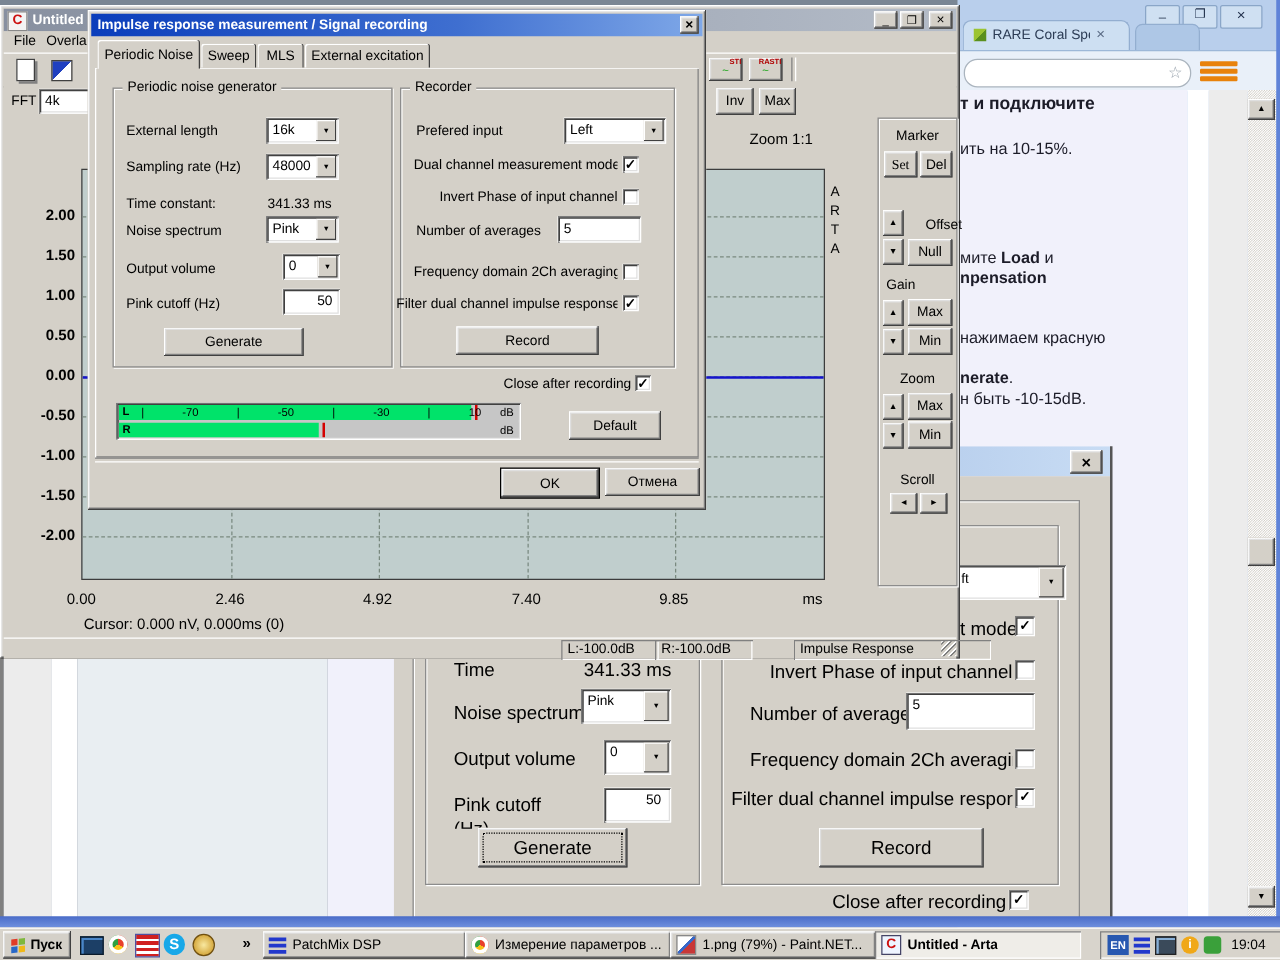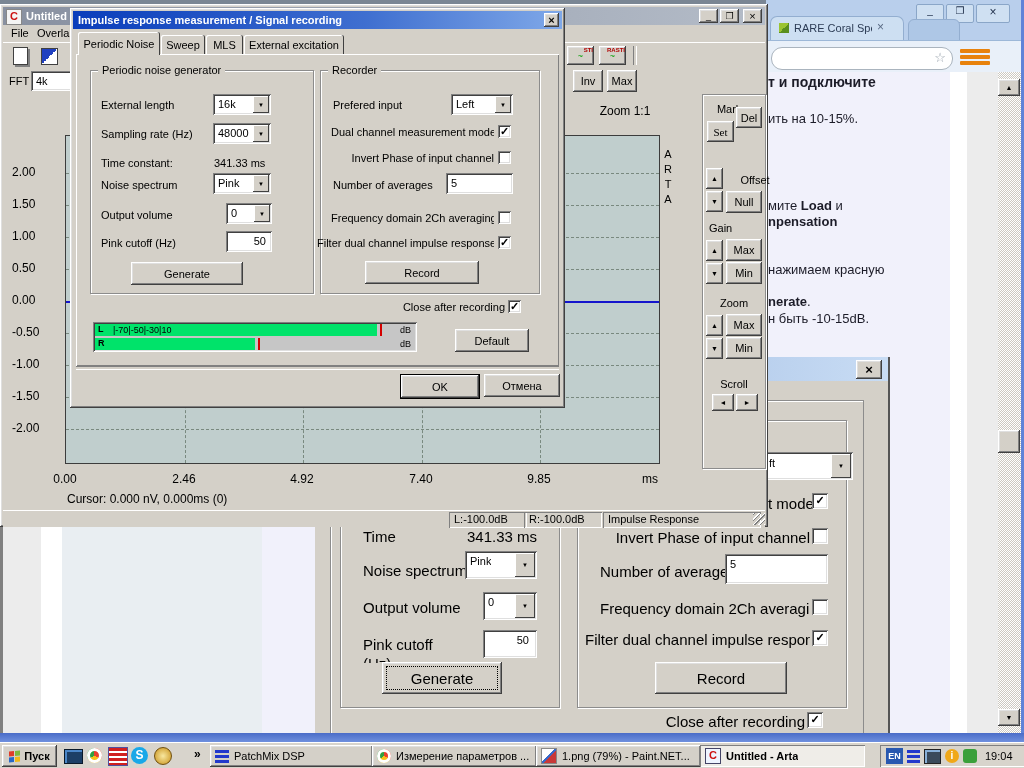--- a/index.html
+++ b/index.html
@@ -19,27 +19,27 @@
   .dd .val{position:absolute;left:5px;top:4px;font-size:11px;}
   .dd .arrowbtn{position:absolute;right:2px;top:2px;bottom:2px;width:16px;display:flex;align-items:center;justify-content:center;
        background:#d4d0c8;box-shadow: inset -1px -1px #404040, inset 1px 1px #fff;font-size:6px;}
   .cb{background:#fff;box-shadow: inset 1px 1px #808080, inset -1px -1px #fff, inset 2px 2px #404040, inset -2px -2px #dfdfdf;
       display:flex;align-items:center;justify-content:center;font-weight:bold;font-size:11px;}
   .cb span{display:none;}
   .cb.on span{display:block;margin-top:-1px;}
   .hgrid{position:absolute;left:0;right:0;height:0;border-top:1px dashed #79897f;}
   .vgrid{position:absolute;top:0;bottom:0;width:0;border-left:1px dashed #79897f;}
   .zeroline{position:absolute;left:0;right:0;height:2px;background:#1414cc;}
-  .ylab{position:absolute;right:0;width:48px;font-size:12px;}
+  .ylab{position:absolute;right:0;width:48px;text-align:right;font-size:12px;font-weight:bold;}
   .xlab{position:absolute;width:44px;text-align:center;font-size:12px;top:0;}
   .tick-sep::before{content:"|";}
   .meter-row{position:absolute;left:2px;right:2px;height:12px;background:#c6c6c6;overflow:hidden;}
   .meter-fill{position:absolute;left:0;top:0;bottom:0;background:#00e36a;}
   .meter-peak{position:absolute;top:0;bottom:0;width:2px;background:#d40000;}
-  .meter-ticks{position:absolute;left:18px;right:30px;top:0;bottom:0;display:flex;
+  .meter-ticks{position:absolute;left:18px;right:30px;top:0;bottom:0;display:flex;justify-content:space-between;
        align-items:center;font-size:9px;font-family:"Liberation Sans",sans-serif;}
   .meter-ch{position:absolute;left:3px;top:0;font-size:9px;font-weight:bold;}
   .meter-db{position:absolute;right:4px;top:1px;font-size:9px;}
   .checker{background-image:linear-gradient(45deg,#cdc9c1 25%,transparent 25%,transparent 75%,#cdc9c1 75%),
            linear-gradient(45deg,#cdc9c1 25%,transparent 25%,transparent 75%,#cdc9c1 75%);
            background-size:2px 2px;background-position:0 0,1px 1px;background-color:#fff;}
   .ulf::first-letter{text-decoration:underline;}
   .tab{position:absolute;background:#d4d0c8;box-shadow: inset -1px 0 #404040, inset 1px 1px #fff;
        display:flex;align-items:center;justify-content:center;font-size:11px;border-top-left-radius:2px;border-top-right-radius:2px;}
   .grip{background:repeating-linear-gradient(135deg,#fff 0 1px,#808080 1px 2px,transparent 2px 4px);}
@@ -254,21 +254,21 @@
       <div class="xlab" style="left: 399px;">7.40</div>
       <div class="xlab" style="left: 517px;">9.85</div>
       <div class="xlab" style="left: 628px;">ms</div>
     </div>
 
   <div class="abs lbl" style="left:67px;top:488px;width:280px;font-size:12px;">Cursor: 0.000 nV, 0.000ms (0)</div>
 
   <div class="abs grp" style="left:702px;top:90px;width:62px;height:373px;background:#d4d0c8;">
     <div class="abs" style="left:0;top:8px;width:62px;text-align:center;">Marker</div>
     <div class="abs btn" style="left:4px;top:26px;width:27px;height:21px;font-family:Liberation Serif, serif;">Set</div>
-    <div class="abs btn" style="left:33px;top:12px;width:26px;height:21px;">Del</div>
+    <div class="abs btn" style="left:33px;top:26px;width:26px;height:21px;">Del</div>
 
     <div class="abs btn" style="left:3px;top:73px;width:17px;height:21px;font-size:7px;">
         <span>▲</span>
       </div>
     <div class="abs" style="left:22px;top:79px;width:40px;text-align:center;margin-left:10px;">Offset</div>
     <div class="abs btn" style="left:3px;top:96px;width:17px;height:21px;font-size:7px;">
         <span>▼</span>
       </div>
     <div class="abs btn" style="left:23px;top:96px;width:36px;height:22px;">Null</div>
 
@@ -297,21 +297,21 @@
         <span>◄</span>
       </div>
     <div class="abs btn" style="left:33px;top:299px;width:22px;height:17px;font-size:7px;">
         <span>►</span>
       </div>
   </div>
 
   <div class="abs" style="left:3px;top:506px;width:762px;height:16px;background:#d4d0c8;border-top:1px solid #fff;">
     <div class="abs lbl" style="left:446px;top:1px;width:68px;height:14px;box-shadow:inset 1px 1px #808080,inset -1px -1px #fff;padding:1px 5px;">L:-100.0dB</div>
     <div class="abs lbl" style="left:521px;top:1px;width:68px;height:14px;box-shadow:inset 1px 1px #808080,inset -1px -1px #fff;padding:1px 5px;">R:-100.0dB</div>
-    <div class="abs lbl" style="left:600px;top:1px;width:148px;height:14px;box-shadow:inset 1px 1px #808080,inset -1px -1px #fff;padding:1px 5px;">Impulse Response</div>
+    <div class="abs lbl" style="left:632px;top:1px;width:148px;height:14px;box-shadow:inset 1px 1px #808080,inset -1px -1px #fff;padding:1px 5px;">Impulse Response</div>
     <div class="abs grip" style="left:750px;top:2px;width:12px;height:12px;"></div>
   </div>
 </div>
 
 <div class="abs r" style="left:70px;top:8px;width:495px;height:400px;z-index:3;">
   <div class="abs" style="left:3px;top:3px;width:489px;height:18px;background:linear-gradient(90deg,#0a3dbb 0%,#3f6fd0 60%,#7fa8e8 100%);display:flex;align-items:center;">
     <span style="margin-left:5px;color:#fff;font-weight:bold;font-size:11px;white-space:nowrap;">Impulse response measurement / Signal recording</span>
     <div class="abs btn" style="left:471px;top:2px;width:15px;height:14px;font-size:11px;font-weight:bold;">
         <span>×</span>
       </div>
@@ -359,21 +359,21 @@
     <div class="abs lbl" style="left:10px;top:166px;width:110px;">Pink cutoff (Hz)</div>
     <div class="abs dd" style="left:135px;top:160px;width:46px;height:21px;">
       <span class="val" style="left:auto;right:6px;">50</span>
     </div>
     <div class="abs btn" style="left:40px;top:191px;width:112px;height:23px;">Generate</div>
   </div>
 
   <div class="abs grp" style="left:250px;top:62px;width:218px;height:222px;">
     <span class="grp-label">Recorder</span>
     <div class="abs lbl" style="left:12px;top:28px;width:100px;">Prefered input</div>
-    <div class="abs dd" style="left:130px;top:23px;width:62px;height:21px;">
+    <div class="abs dd" style="left:130px;top:23px;width:82px;height:21px;">
       <span class="val">Left</span>
       <span class="arrowbtn">
           <span>▼</span>
         </span>
     </div>
     <div class="abs lbl" style="left:10px;top:55px;width:163px;text-align:right;">Dual channel measurement mode</div>
     <div class="abs cb on" style="left:177px;top:54px;width:13px;height:13px;">
         <span>✓</span>
       </div>
     <div class="abs lbl" style="left:10px;top:81px;width:163px;text-align:right;">Invert Phase of input channel</div>

